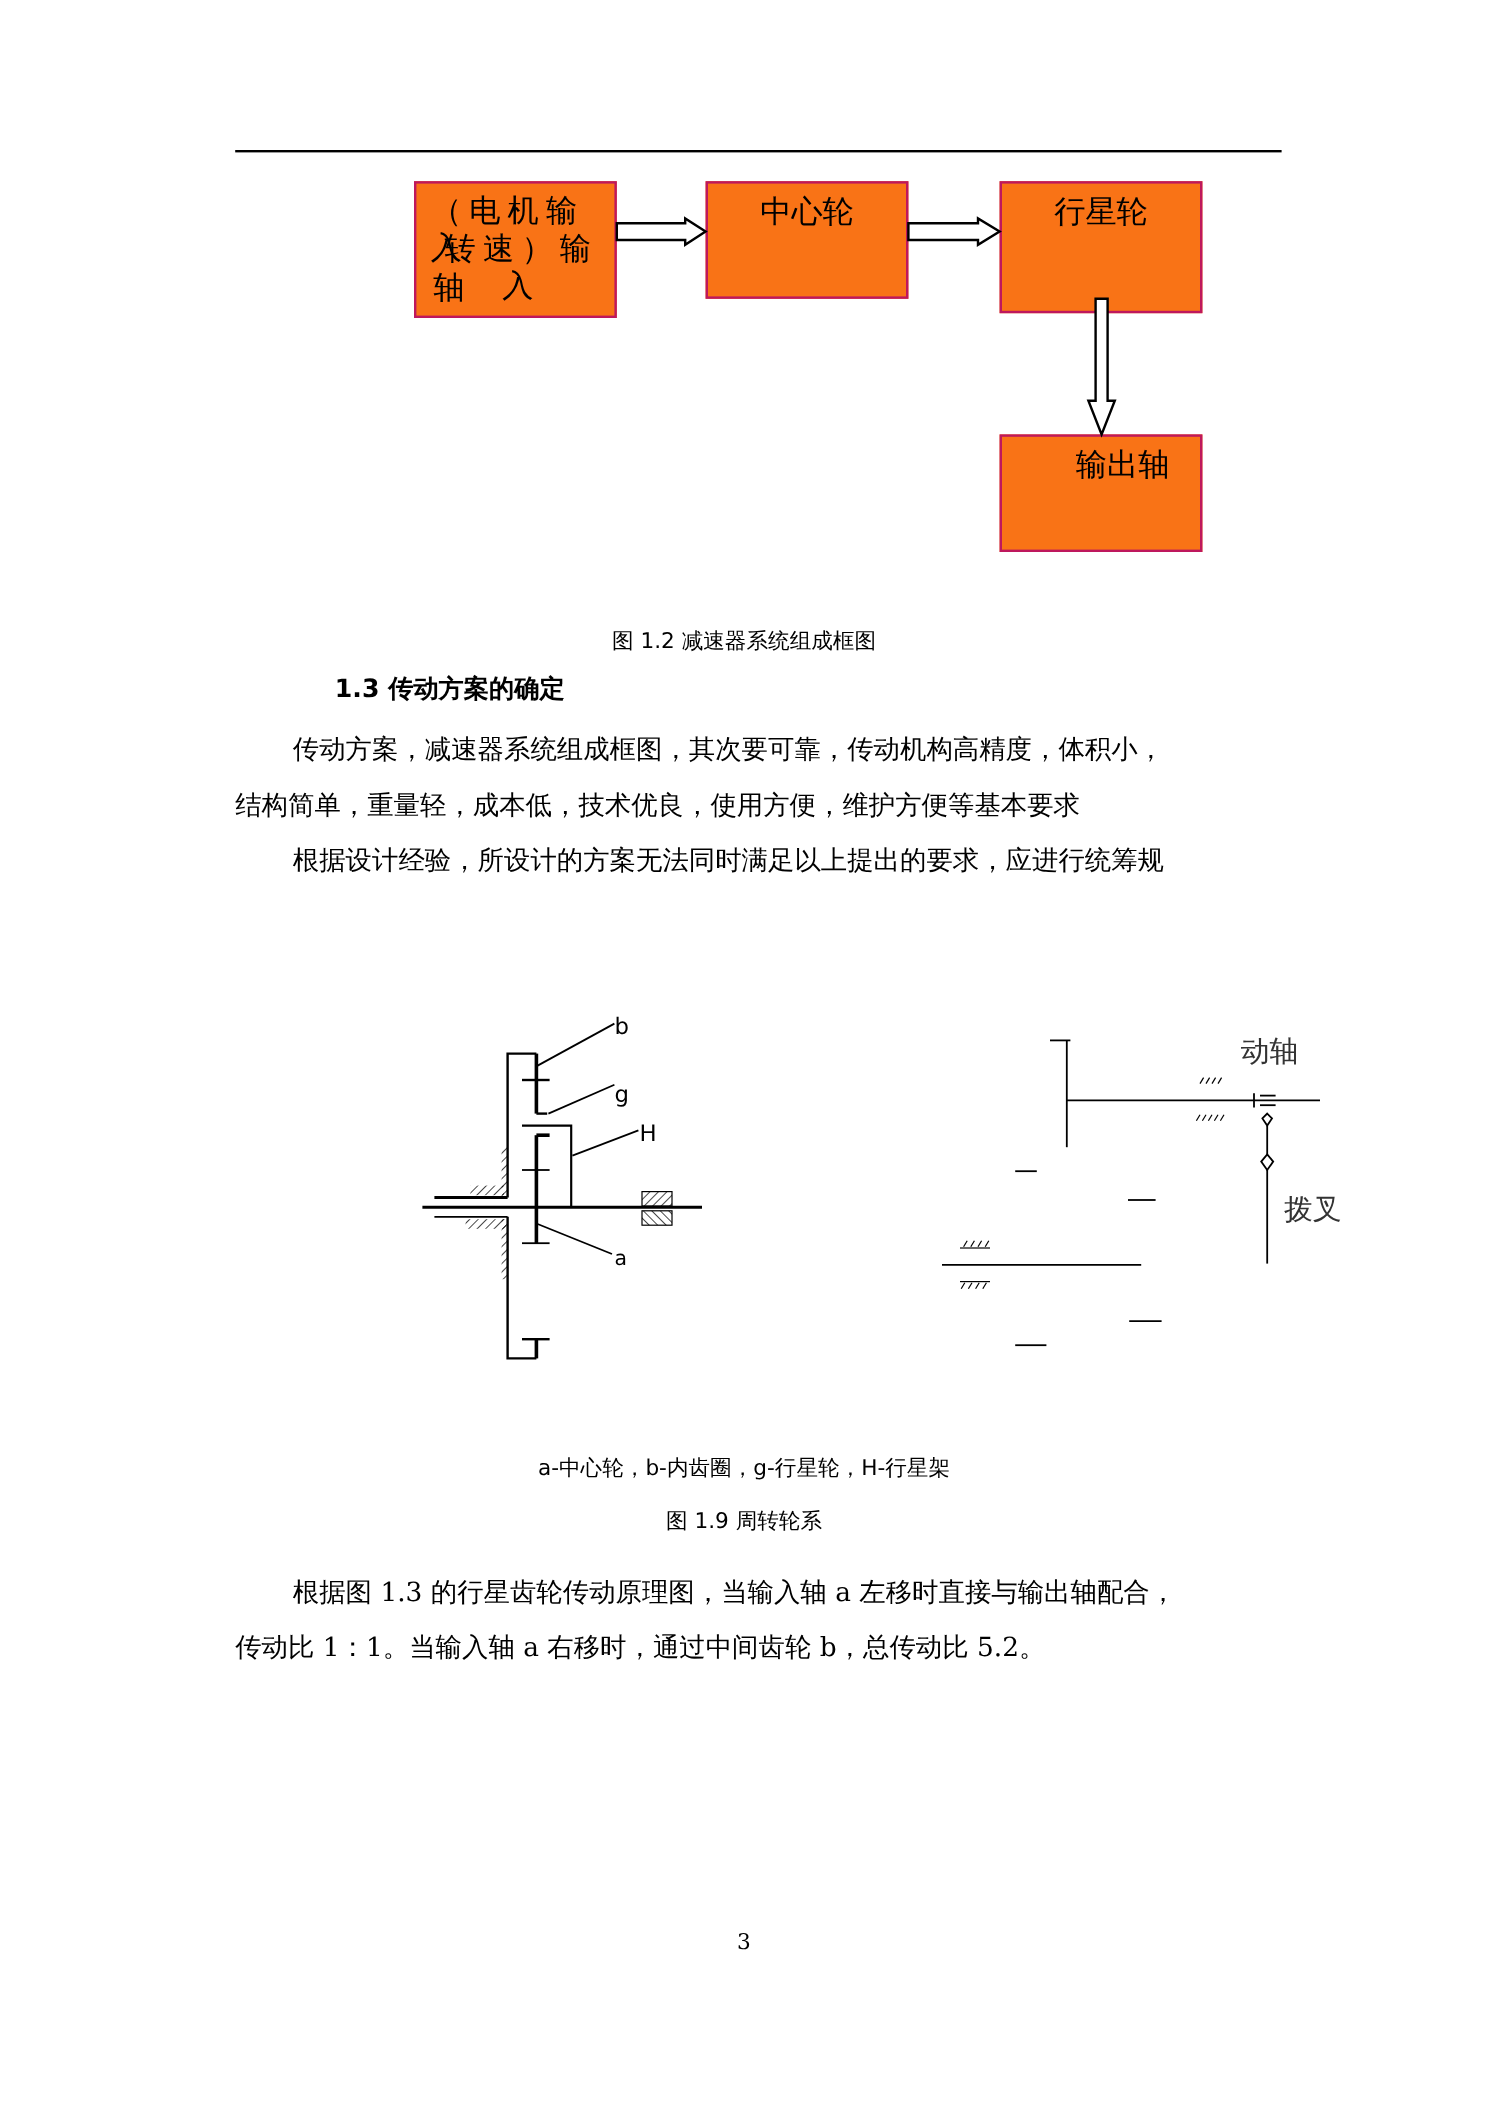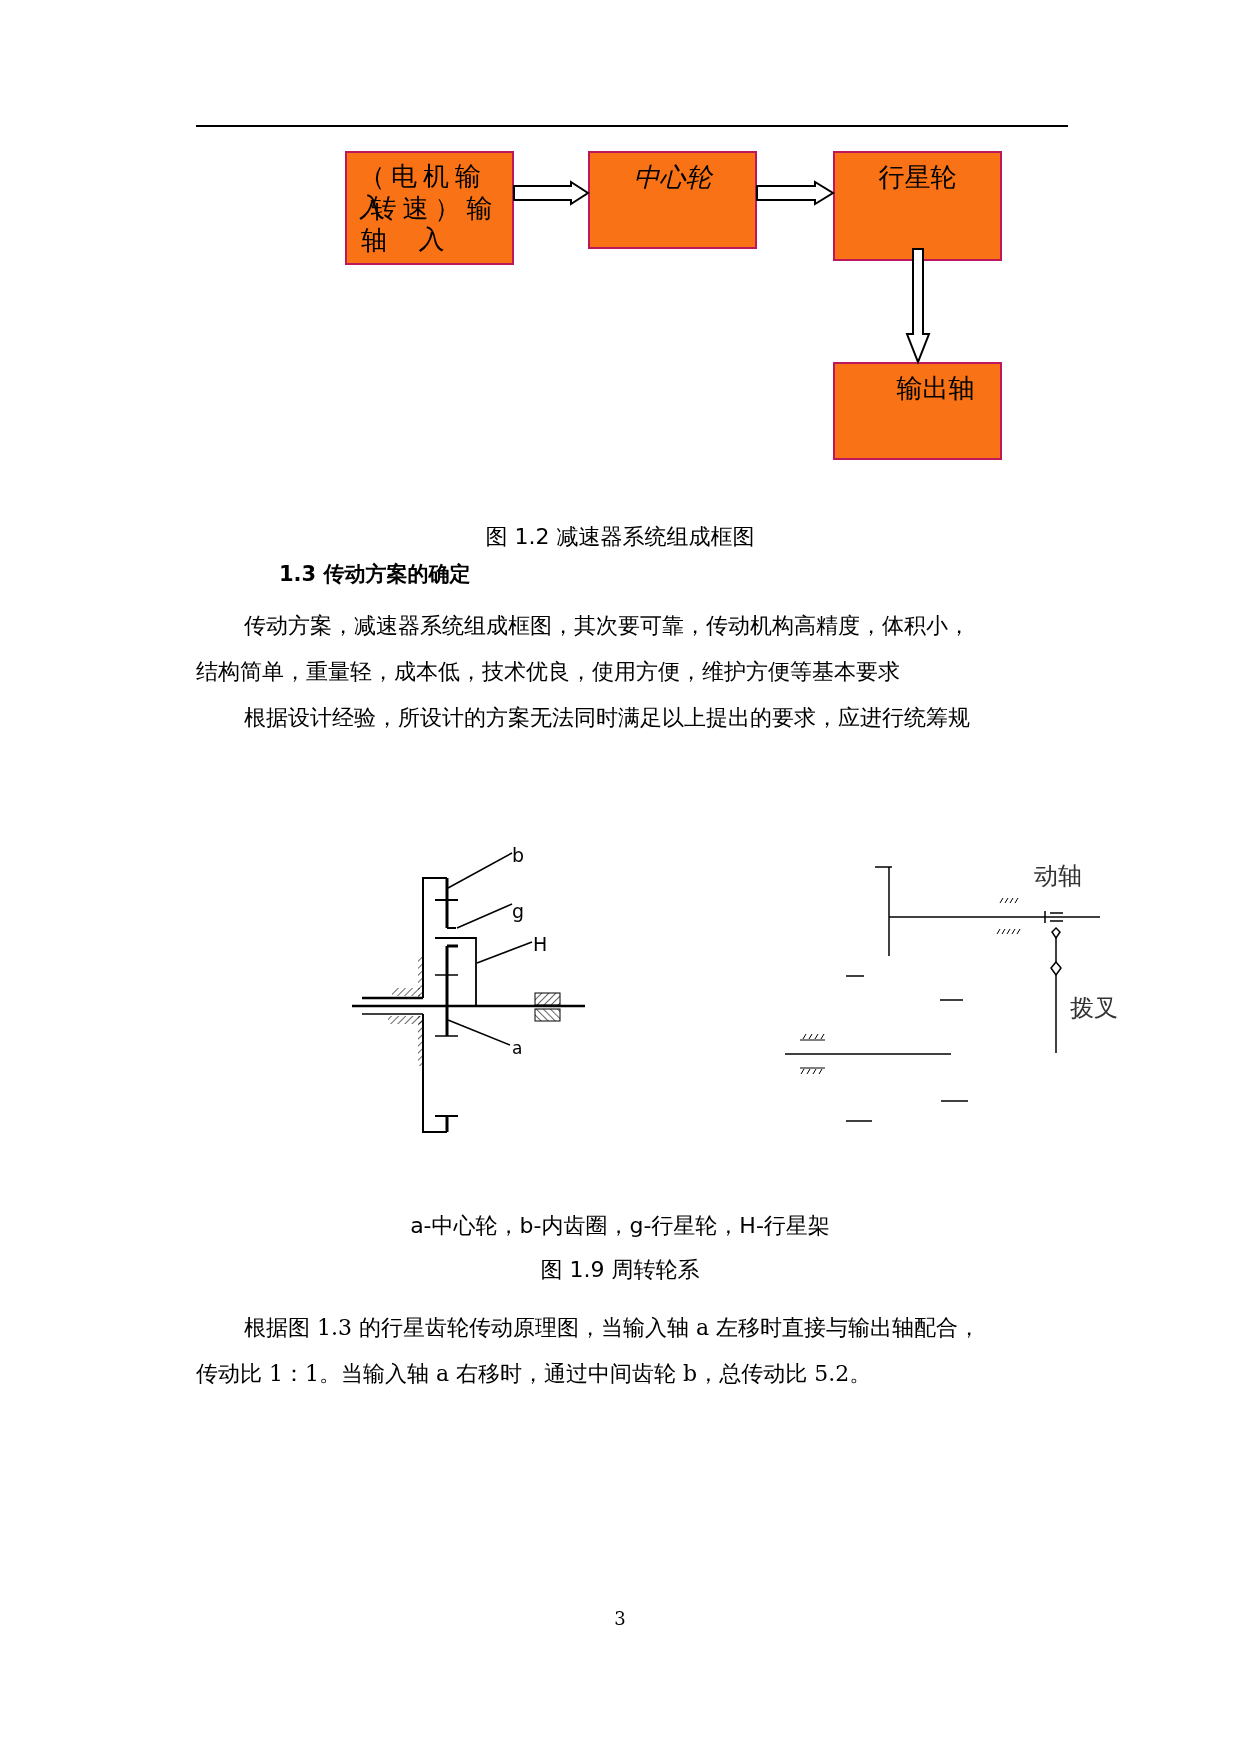--- a/index.html
+++ b/index.html
@@ -1,40 +1,40 @@
 <!DOCTYPE html>
 <html><head>
 <meta charset="utf-8">
 <style>
   html, body { margin:0; padding:0; background:#ffffff; }
   body { width:1240px; height:1754px; position:relative; overflow:hidden; color:#000; font-family:"DejaVu Sans", sans-serif; }
   .abs { position:absolute; }
   .header-rule { left:196px; top:125px; width:872px; height:2px; background:#000; }
   .box { position:absolute; border:2px solid #be185d; background:#f97316; box-sizing:border-box; font-size:26px; line-height:31px; }
   .box .t { position:absolute; left:0; right:0; text-align:center; }
-  .caption { position:absolute; left:0; width:1240px; text-align:center; font-size:22px; }
+  .caption { position:absolute; left:0; width:1240px; text-align:center; font-size:18px; }
   .heading { position:absolute; left:243px; font-weight:bold; font-size:21px; }
   .para { position:absolute; left:196px; width:880px; font-family:"DejaVu Serif", serif; font-size:22px; line-height:46px; }
   .para .indent { display:inline-block; width:48px; }
   .pagenum { position:absolute; left:0; width:1240px; text-align:center; top:1608px; font-family:"DejaVu Serif", serif; font-size:18px; }
   svg text { font-family:"DejaVu Sans", sans-serif; }
 </style>
 </head>
 <body>
 
 <div class="abs header-rule"></div>
 
 <div>
   <div class="box" style="left:345px; top:151px; width:169px; height:114px;">
     <div class="t" style="top:8px; letter-spacing:6px; text-align:left; left:12px;">（电机输入</div>
     <div class="t" style="top:40px; letter-spacing:6px; text-align:center; left:10px;">转速）输入</div>
     <div class="t" style="top:72px; text-align:left; left:14px;">轴</div>
   </div>
   <div class="box" style="left:588px; top:151px; width:169px; height:98px;">
-    <div class="t" style="top:9px;font-style:italic;">中心轮</div>
+    <div class="t" style="top:9px;">中心轮</div>
   </div>
   <div class="box" style="left:833px; top:151px; width:169px; height:110px;">
     <div class="t" style="top:9px;">行星轮</div>
   </div>
   <div class="box" style="left:833px; top:362px; width:169px; height:98px;">
     <div class="t" style="top:9px;padding-left:36px;">输出轴</div>
   </div>
   <svg class="abs" style="left:0; top:0;" width="1240" height="480">
     <g fill="#fff" stroke="#000" stroke-width="2">
       <polygon points="514,186 571,186 571,182 588,193 571,204 571,200 514,200"></polygon>

